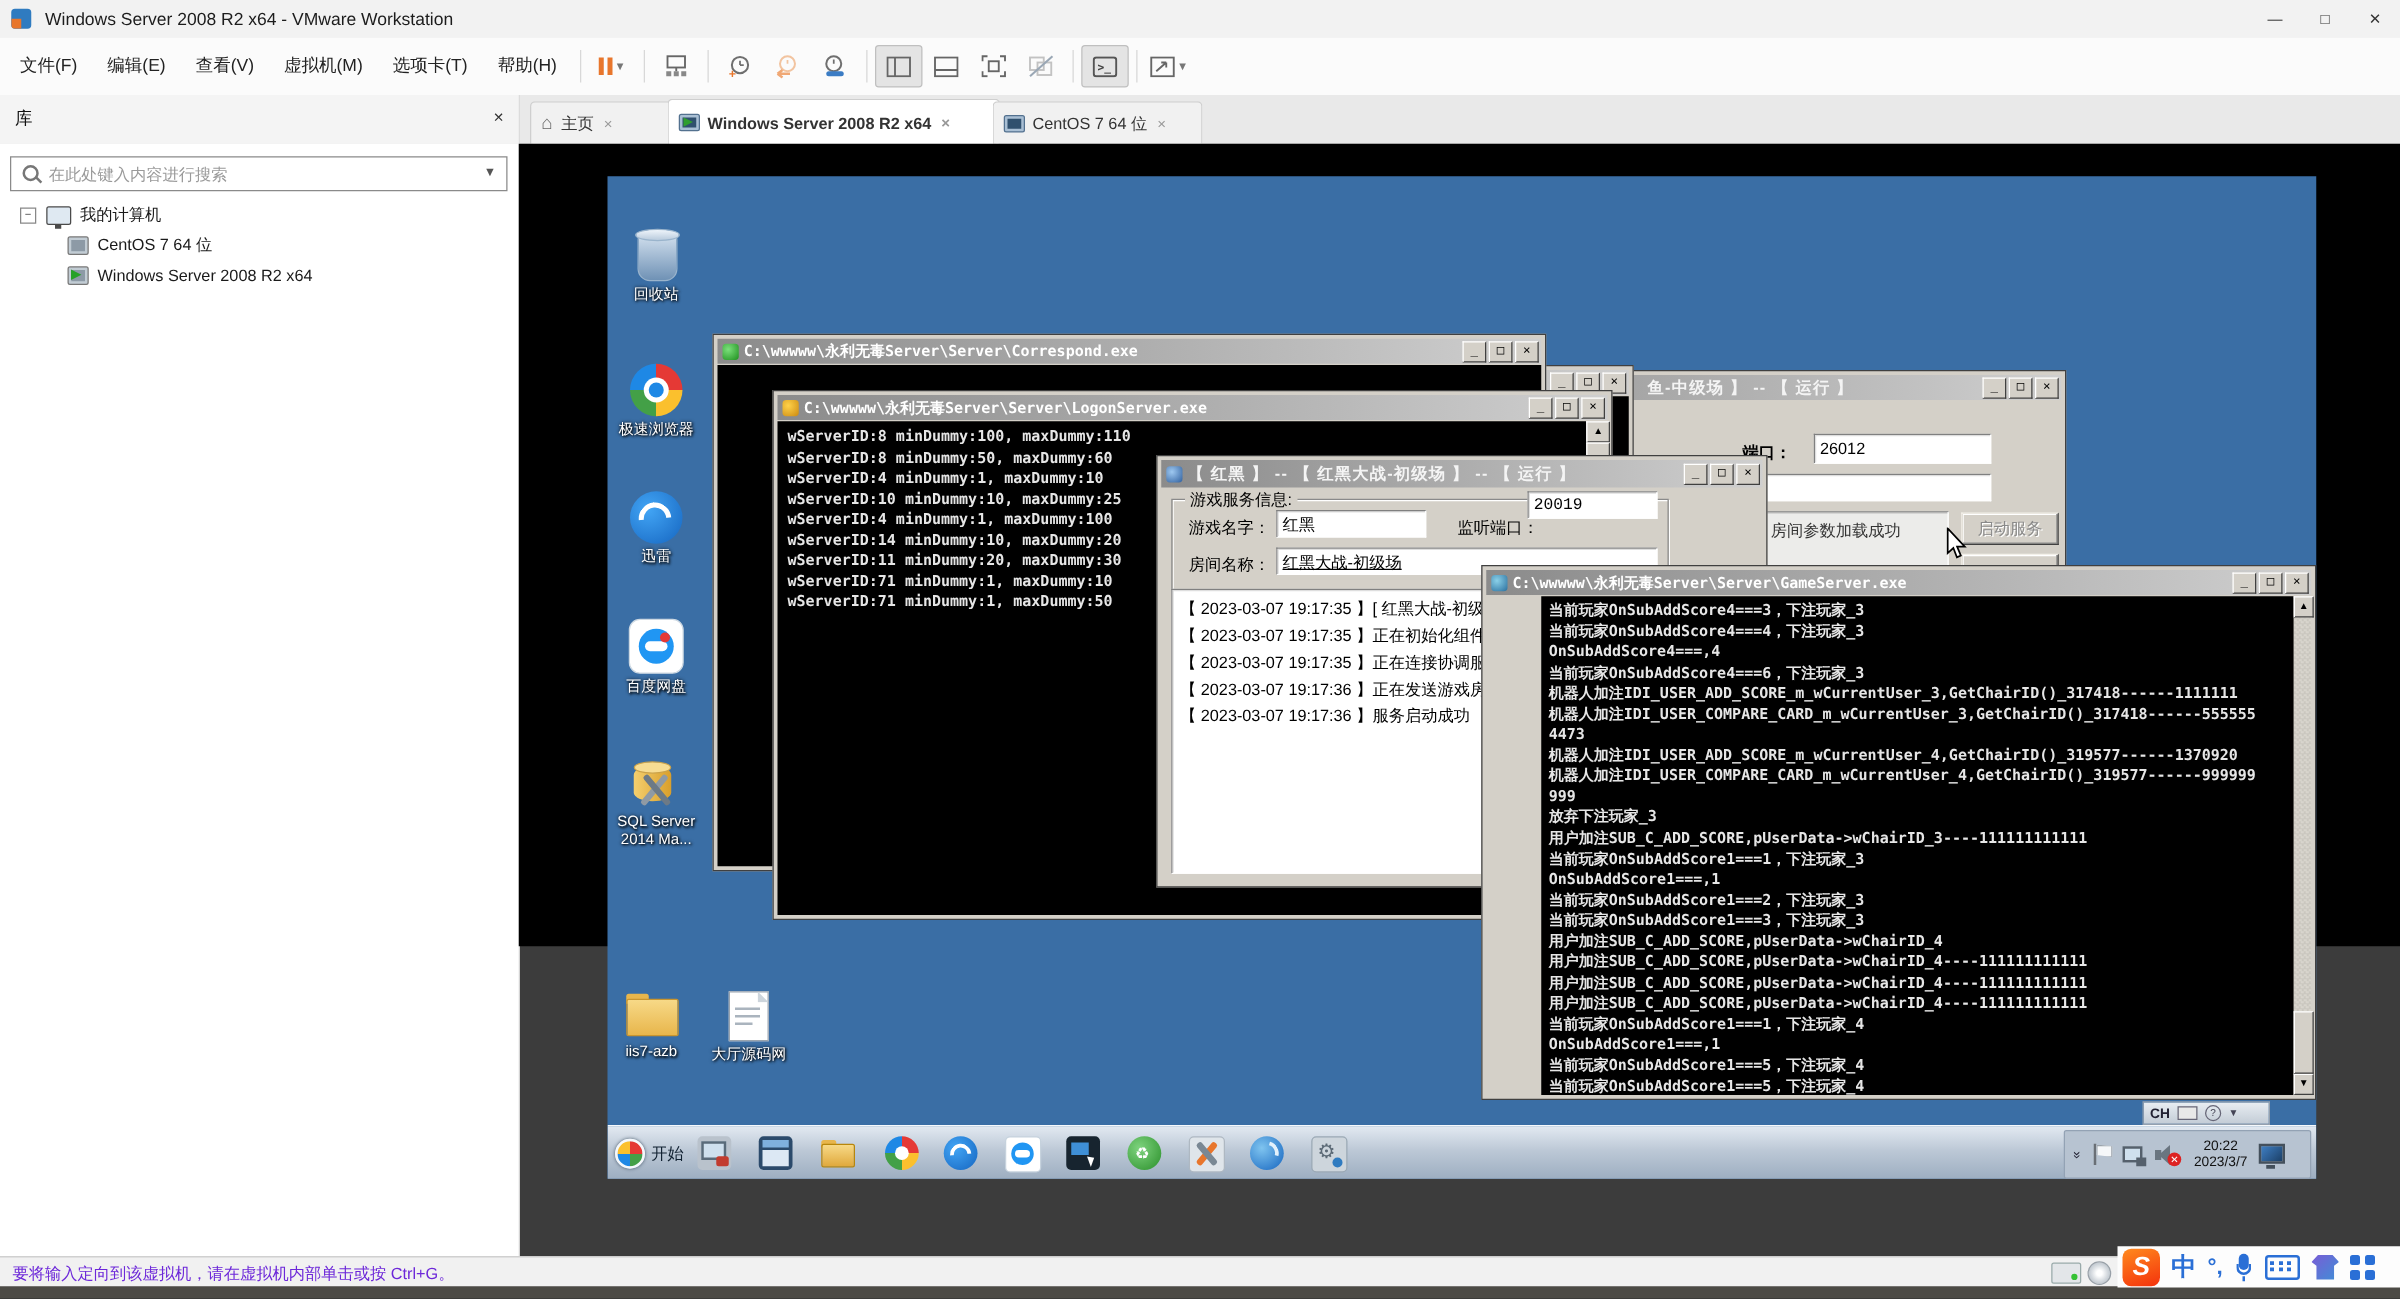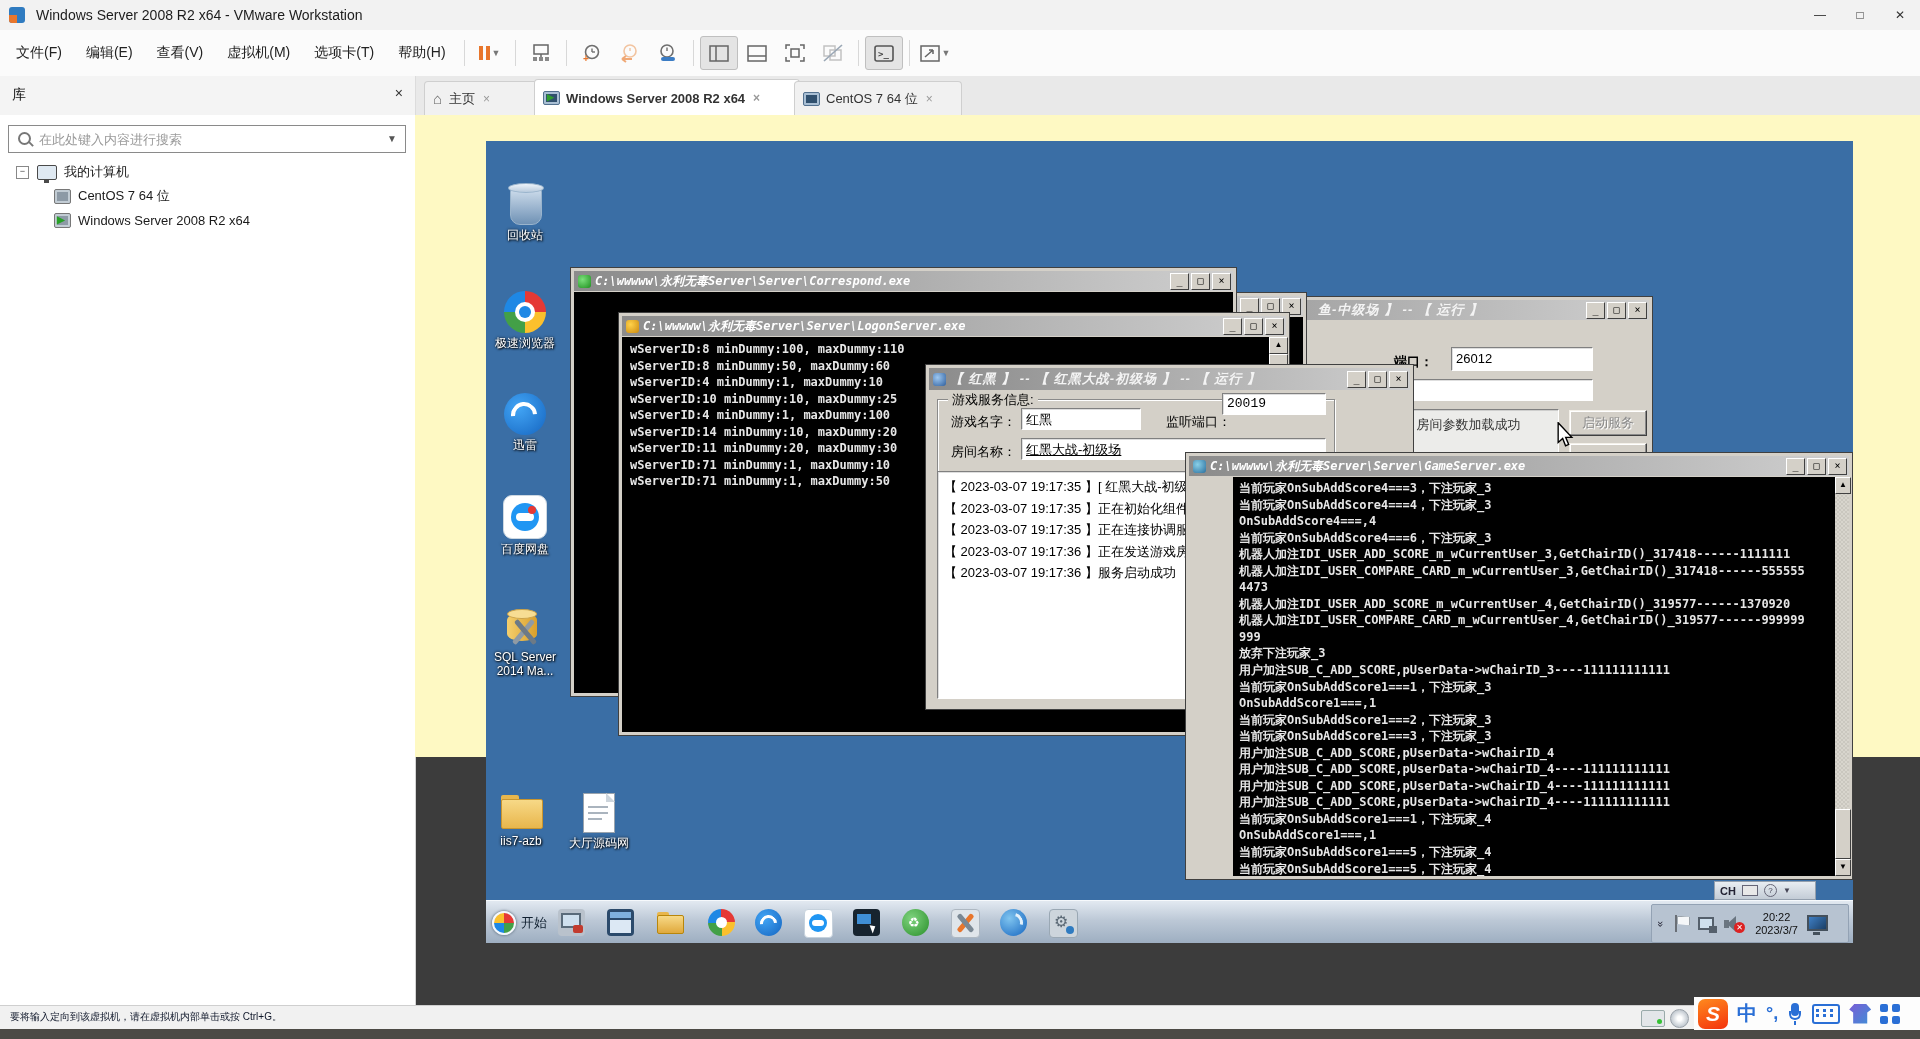--- a/index.html
+++ b/index.html
@@ -35,30 +35,30 @@
   .mag:after{content:"";position:absolute;left:8px;top:9px;width:6px;height:2px;background:#777;transform:rotate(45deg);}
   #search .dd{position:absolute;right:8px;top:7px;font-size:10px;color:#555;}
   .trow{position:absolute;display:flex;align-items:center;font-size:13px;color:#1a1a1a;height:22px;}
   .expander{width:11px;height:11px;border:1px solid #888;background:#fff;font-size:9px;line-height:9px;text-align:center;color:#444;margin-right:8px;}
   .pcico{width:18px;height:13px;border:1px solid #4a4a4a;background:#dfe9f2;border-radius:2px;margin-right:7px;position:relative;}
   .pcico:after{content:"";position:absolute;left:6px;bottom:-4px;width:5px;height:3px;background:#4a4a4a;}
   .vmnode{width:15px;height:13px;border:1px solid #777;background:#c2ccd4;border-radius:2px;margin-right:7px;position:relative;}
   .vmnode i{position:absolute;left:2px;top:2px;right:2px;bottom:2px;background:#8d9aa6;}
   .vmnode.run b{position:absolute;left:2px;top:0px;color:#27a127;font-size:10px;line-height:11px;}
   
-  #vmarea{left:415px;top:115px;width:1505px;height:642px;background:#fef9c3;}
+  #vmarea{left:415px;top:115px;width:1505px;height:642px;background:#000000;}
   #vmscreen{position:absolute;left:71px;top:26px;width:1367px;height:802px;background:#3a6ea5;overflow:hidden;}
   
   .dicon{position:absolute;width:110px;text-align:center;}
   .dicon .art{margin:0 auto;}
   .dicon .lbl{margin-top:3px;font-size:12px;color:#fff;text-shadow:1px 1px 2px #000,0 0 3px #000;line-height:14px;}
   
   .cwin{position:absolute;background:#d4d0c8;border:1px solid #404040;box-shadow:inset 1px 1px 0 #f2efe9,inset -1px -1px 0 #8a8а8a;}
   .cwin{padding:3px;box-sizing:border-box;}
-  .ctbar{height:20px;background:linear-gradient(90deg,#8b8b8b,#cfcfcf);display:flex;align-items:center;padding:0 2px;position:relative;font-style:italic;}
+  .ctbar{height:20px;background:linear-gradient(90deg,#8b8b8b,#cfcfcf);display:flex;align-items:center;padding:0 2px;position:relative;}
   .ctbar .ti{width:13px;height:13px;border-radius:3px;margin:0 4px 0 2px;flex:none;}
   .ctbar .tt{font-size:12px;font-weight:bold;color:#fff;white-space:nowrap;overflow:hidden;font-family:"DejaVu Sans Mono",monospace;}
   .ctbar .tt.gui{font-family:"Liberation Sans",sans-serif;font-size:13px;color:#f4f4f4;letter-spacing:1px;}
   .cbtns{position:absolute;right:2px;top:2px;display:flex;gap:2px;}
   .cbtn{width:17px;height:15px;background:#d4d0c8;border:1px solid;border-color:#fff #404040 #404040 #fff;font-size:10px;line-height:13px;text-align:center;color:#000;font-family:"DejaVu Sans Mono",monospace;}
   .cclient{position:absolute;background:#000;overflow:hidden;}
   .cline{white-space:pre;font-family:"DejaVu Sans Mono",monospace;font-weight:bold;font-size:12px;line-height:16.55px;color:#e6e6e6;}
   .sunken{background:#fff;border:1px solid;border-color:#808080 #fff #fff #808080;box-shadow:inset 1px 1px 0 #5a5a5a33;box-sizing:border-box;}
   .clabel{font-size:13px;color:#000;}
   .cbutton{background:#d4d0c8;border:1px solid;border-color:#f4f1ea #404040 #404040 #f4f1ea;box-shadow:inset -1px -1px 0 #8a8a8a,inset 1px 1px 0 #fff;font-size:13px;text-align:center;box-sizing:border-box;}
@@ -68,21 +68,21 @@
   .vsb{position:absolute;background:repeating-conic-gradient(#d8d5cd 0 25%,#cac7bf 0 50%) 0 0/4px 4px;}
   .sbbtn{position:absolute;left:0;width:100%;background:#d4d0c8;border:1px solid;border-color:#fff #404040 #404040 #fff;text-align:center;font-size:8px;line-height:13px;color:#000;}
   .sbthumb{position:absolute;left:0;width:100%;background:#d4d0c8;border:1px solid;border-color:#fff #404040 #404040 #fff;}
   
   #vmtaskbar{position:absolute;left:0;top:759px;width:1367px;height:43px;background:linear-gradient(180deg,#e2e9f1 0%,#bcc8d6 45%,#9cadc0 100%);border-top:1px solid #f6f9fc;}
   .qicon{position:absolute;top:8px;width:27px;height:27px;border-radius:4px;}
   #tray{position:absolute;right:4px;top:3px;width:196px;height:37px;background:#b7c3d1;border:1px solid #93a2b4;border-radius:2px;display:flex;align-items:center;}
   .clock{font-size:11px;color:#111;text-align:center;line-height:13px;}
   
   #statusbar{left:0;top:1005px;width:1920px;height:24px;background:#f1f1f1;border-top:1px solid #cfcfcf;}
-  #statusbar .msg{position:absolute;left:10px;top:4px;font-size:10px;color:#0f172a;}
+  #statusbar .msg{position:absolute;left:10px;top:4px;font-size:13px;color:#6d28d9;}
   #bottomsliver{left:0;top:1029px;width:1920px;height:10px;background:#4c4a45;}
   
   #sogou{left:1694px;top:997px;width:226px;height:33px;background:#fdfdfd;display:flex;align-items:center;gap:9px;padding-left:4px;box-sizing:border-box;}
   .cursor-svg{position:absolute;pointer-events:none;}
 </style>
 </head>
 <body>
 
 <div id="root">
 

